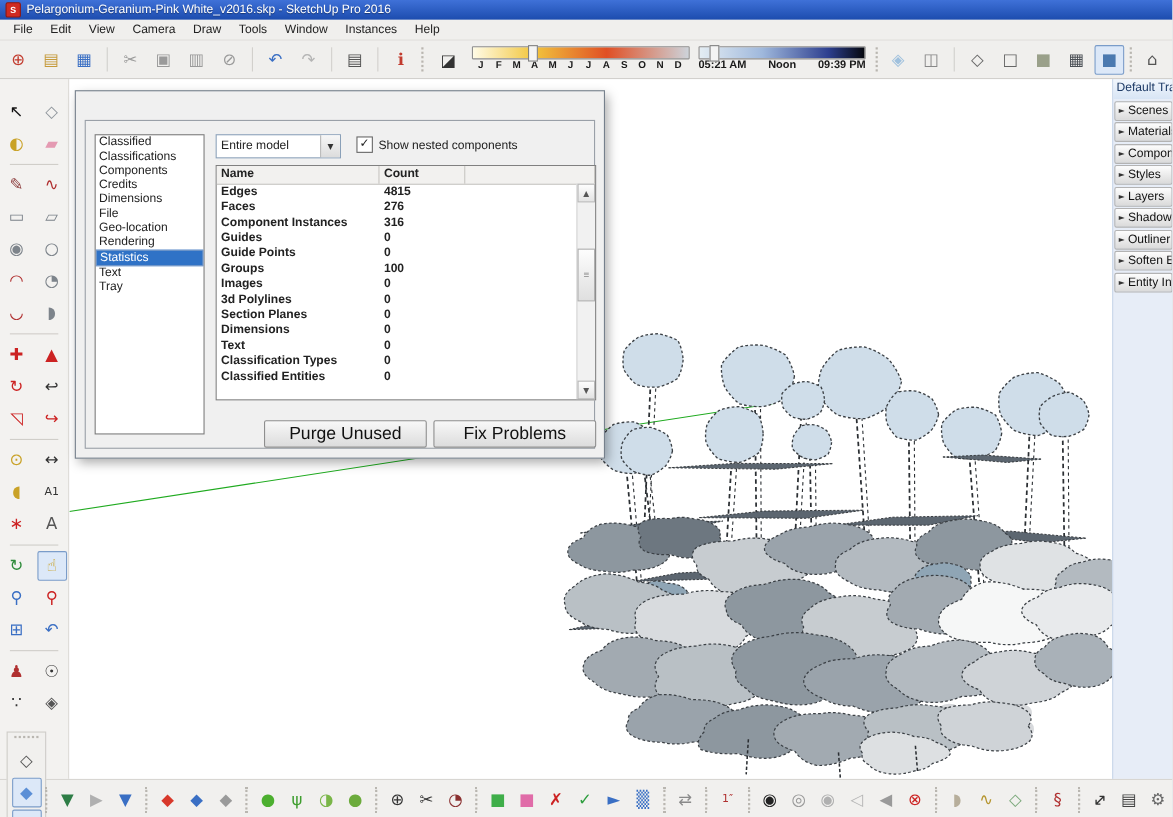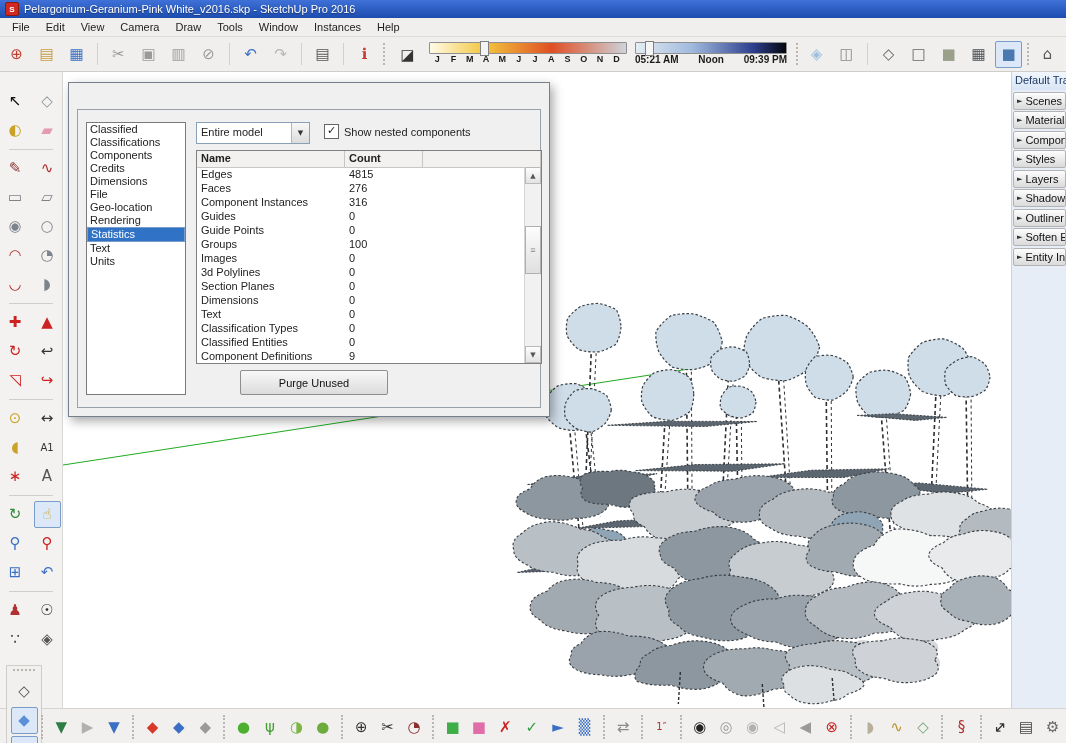--- a/index.html
+++ b/index.html
@@ -69,32 +69,32 @@
   .dd-btn{width:17px;background:linear-gradient(#f7f7f7,#dcdcdc);border-left:1px solid #b5b5b5;
           display:flex;align-items:center;justify-content:center;font-size:7px;color:#333;font-family:"DejaVu Sans",sans-serif;}
   .cbrow{position:absolute;left:246px;top:14px;display:flex;align-items:center;gap:5px;}
   .cb{width:13px;height:13px;background:#fff;border:1px solid #666;font-size:11px;line-height:12px;text-align:center;font-weight:bold;
       font-family:"DejaVu Sans",sans-serif;}
   .tbl{position:absolute;left:118px;top:40px;width:344px;height:212px;background:#fff;border:1px solid #808080;overflow:hidden;}
   .tbl-head{display:flex;height:16px;background:#f2f1ef;border-bottom:1px solid #c8c6c2;font-weight:bold;}
   .th{padding:1px 4px;border-right:1px solid #c8c6c2;box-sizing:border-box;}
   .th-name{width:148px;} .th-count{width:78px;} .th-x{flex:1;}
   .tbl-rows{position:absolute;left:0;top:16px;right:16px;bottom:0;}
-  .tr{display:flex;height:14px;line-height:14px;}
+  .tr{display:flex;height:14px;line-height:14px;font-weight:bold;}
   .td{box-sizing:border-box;padding:0 4px;white-space:nowrap;overflow:hidden;}
   .td-name{width:148px;} .td-count{width:78px;} .td-x{flex:1;}
   .vscroll{position:absolute;top:16px;right:0;bottom:0;width:16px;background:#f1f1f1;border-left:1px solid #d5d5d5;
            display:flex;flex-direction:column;}
   .sc-btn{height:15px;background:linear-gradient(#fdfdfd,#e3e3e3);border:1px solid #b9b9b9;font-size:7px;
           display:flex;align-items:center;justify-content:center;color:#555;font-family:"DejaVu Sans",sans-serif;}
   .sc-track{flex:1;position:relative;}
   .sc-thumb{position:absolute;top:26%;left:0;right:0;height:46px;background:linear-gradient(#fdfdfd,#dfdfdf);
             border:1px solid #b0b0b0;display:flex;align-items:center;justify-content:center;font-size:9px;color:#888;}
-  .dlg-btn{position:absolute;top:260px;height:23px;background:linear-gradient(#f8f8f8,#dcdcdc);border:1px solid #8e8e8e;
-           border-radius:2px;display:flex;align-items:center;justify-content:center;font-size:11px;color:#111;}
+  .dlg-btn{position:absolute;top:272px;height:23px;background:linear-gradient(#f8f8f8,#dcdcdc);border:1px solid #8e8e8e;
+           border-radius:2px;display:flex;align-items:center;justify-content:center;font-size:16px;color:#111;}
   #btn-purge{left:162px;width:146px;}
   #btn-fix{left:316px;width:146px;}
 </style>
 </head>
 <body>
 
 <div id="app">
 
   <div class="titlebar">
     <span class="logo">S</span>
@@ -449,21 +449,21 @@
           <div class="nav-item">Classified</div>
           <div class="nav-item">Classifications</div>
           <div class="nav-item">Components</div>
           <div class="nav-item">Credits</div>
           <div class="nav-item">Dimensions</div>
           <div class="nav-item">File</div>
           <div class="nav-item">Geo-location</div>
           <div class="nav-item">Rendering</div>
           <div class="nav-item sel">Statistics</div>
           <div class="nav-item">Text</div>
-          <div class="nav-item">Units</div>
+          <div class="nav-item">Tray</div>
         </div>
       <div class="dd">
         <span class="dd-val">Entire model</span>
         <span class="dd-btn">▼</span>
       </div>
       <div class="cbrow">
         <span class="cb">✓</span>
         <span>Show nested components</span>
       </div>
       <div class="tbl">
@@ -531,33 +531,29 @@
             <div class="tr">
               <span class="td td-name">Classification Types</span>
               <span class="td td-count">0</span>
               <span class="td td-x"></span>
             </div>
             <div class="tr">
               <span class="td td-name">Classified Entities</span>
               <span class="td td-count">0</span>
               <span class="td td-x"></span>
             </div>
-            <div class="tr">
-              <span class="td td-name">Component Definitions</span>
-              <span class="td td-count">9</span>
-              <span class="td td-x"></span>
-            </div>
           </div>
         <div class="vscroll">
           <div class="sc-btn">▲</div>
           <div class="sc-track">
             <div class="sc-thumb">
               <span>≡</span>
             </div>
           </div>
           <div class="sc-btn">▼</div>
         </div>
       </div>
       <div id="btn-purge" class="dlg-btn">Purge Unused</div>
+      <div id="btn-fix" class="dlg-btn">Fix Problems</div>
     </div>
   </div>
 
 </div>
 
 </body></html>

